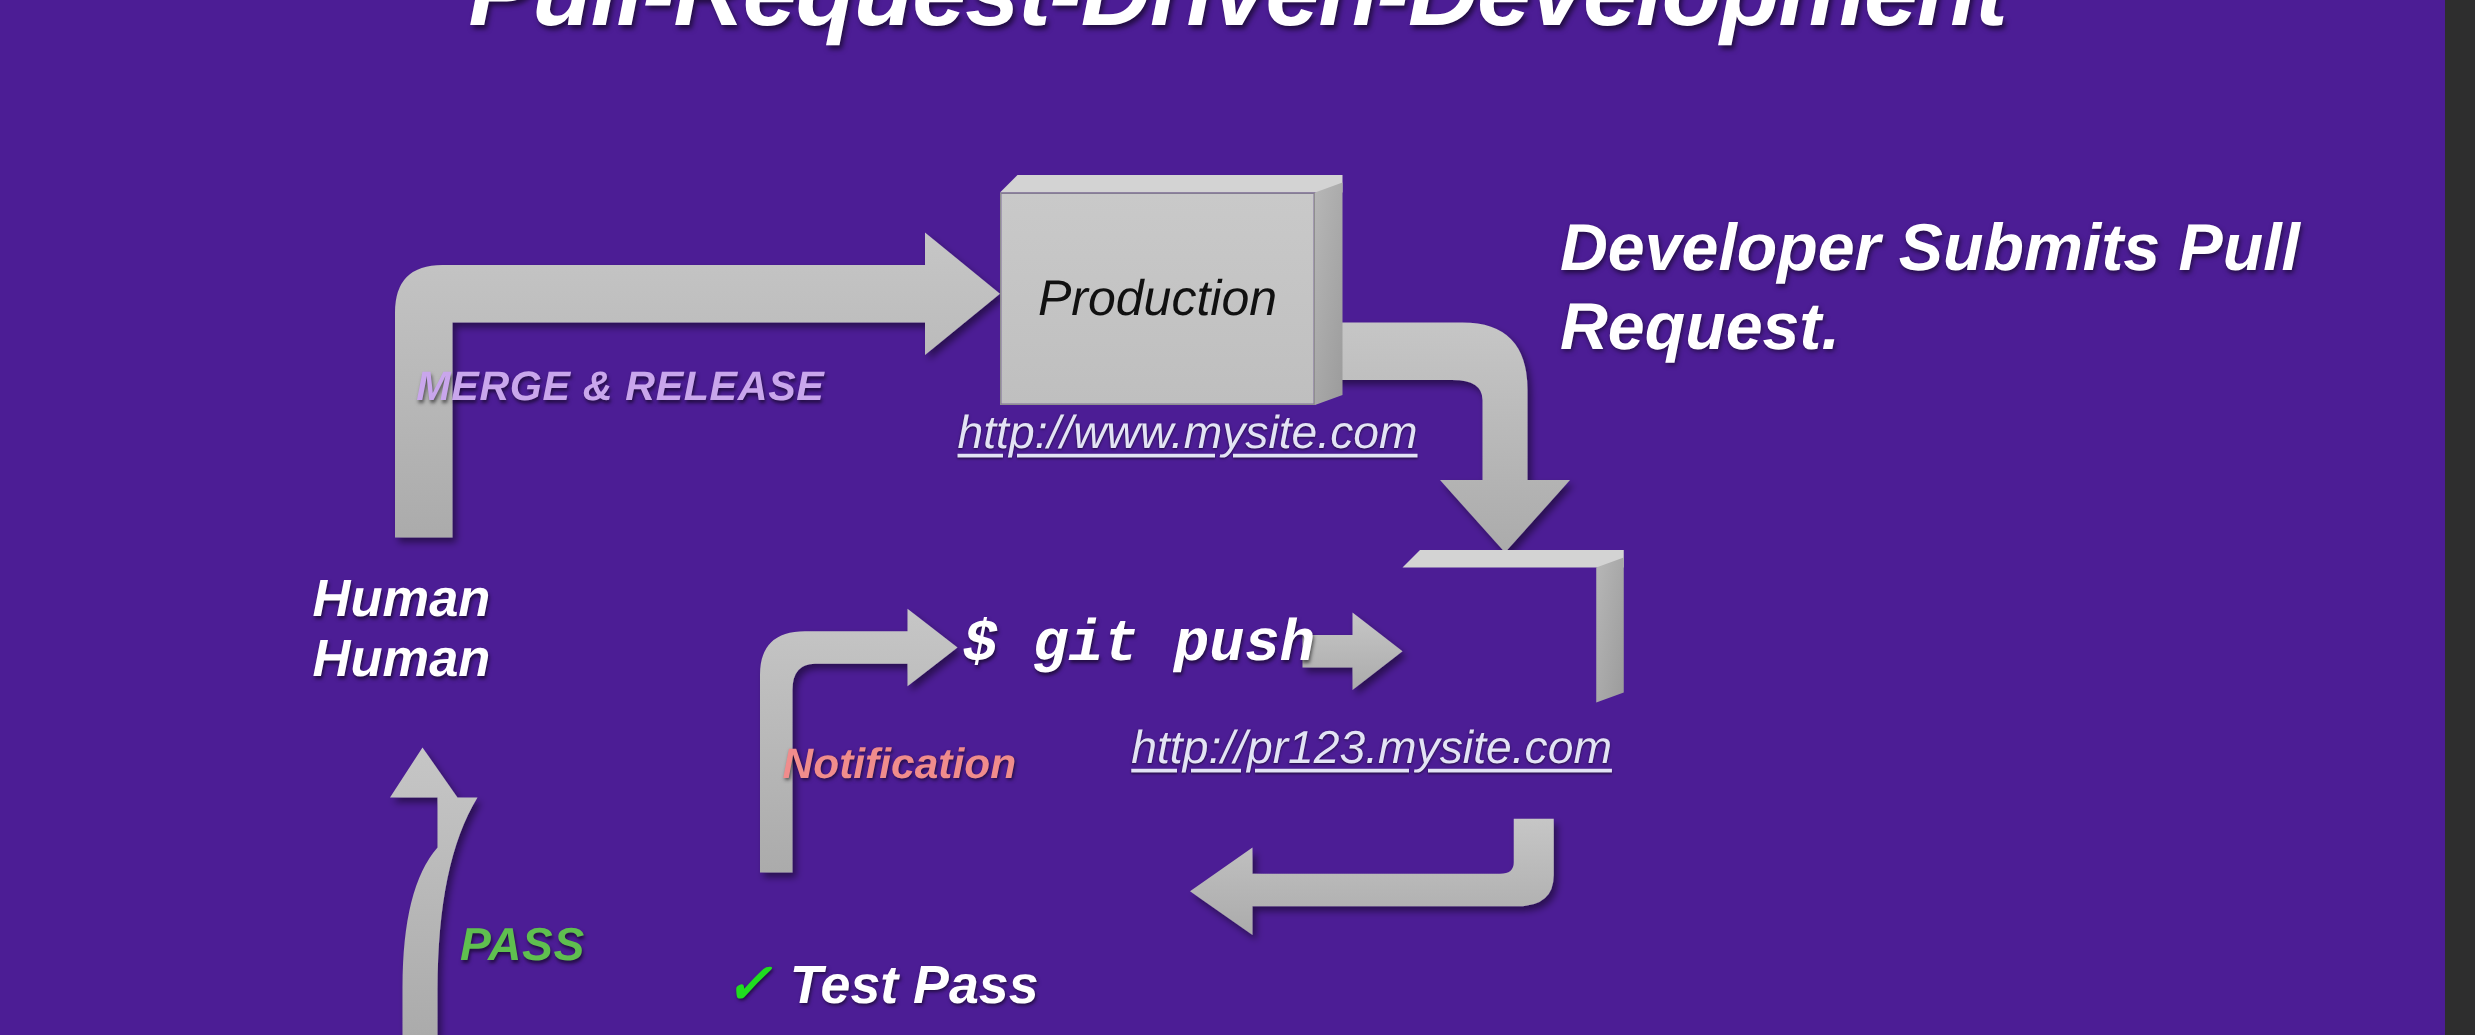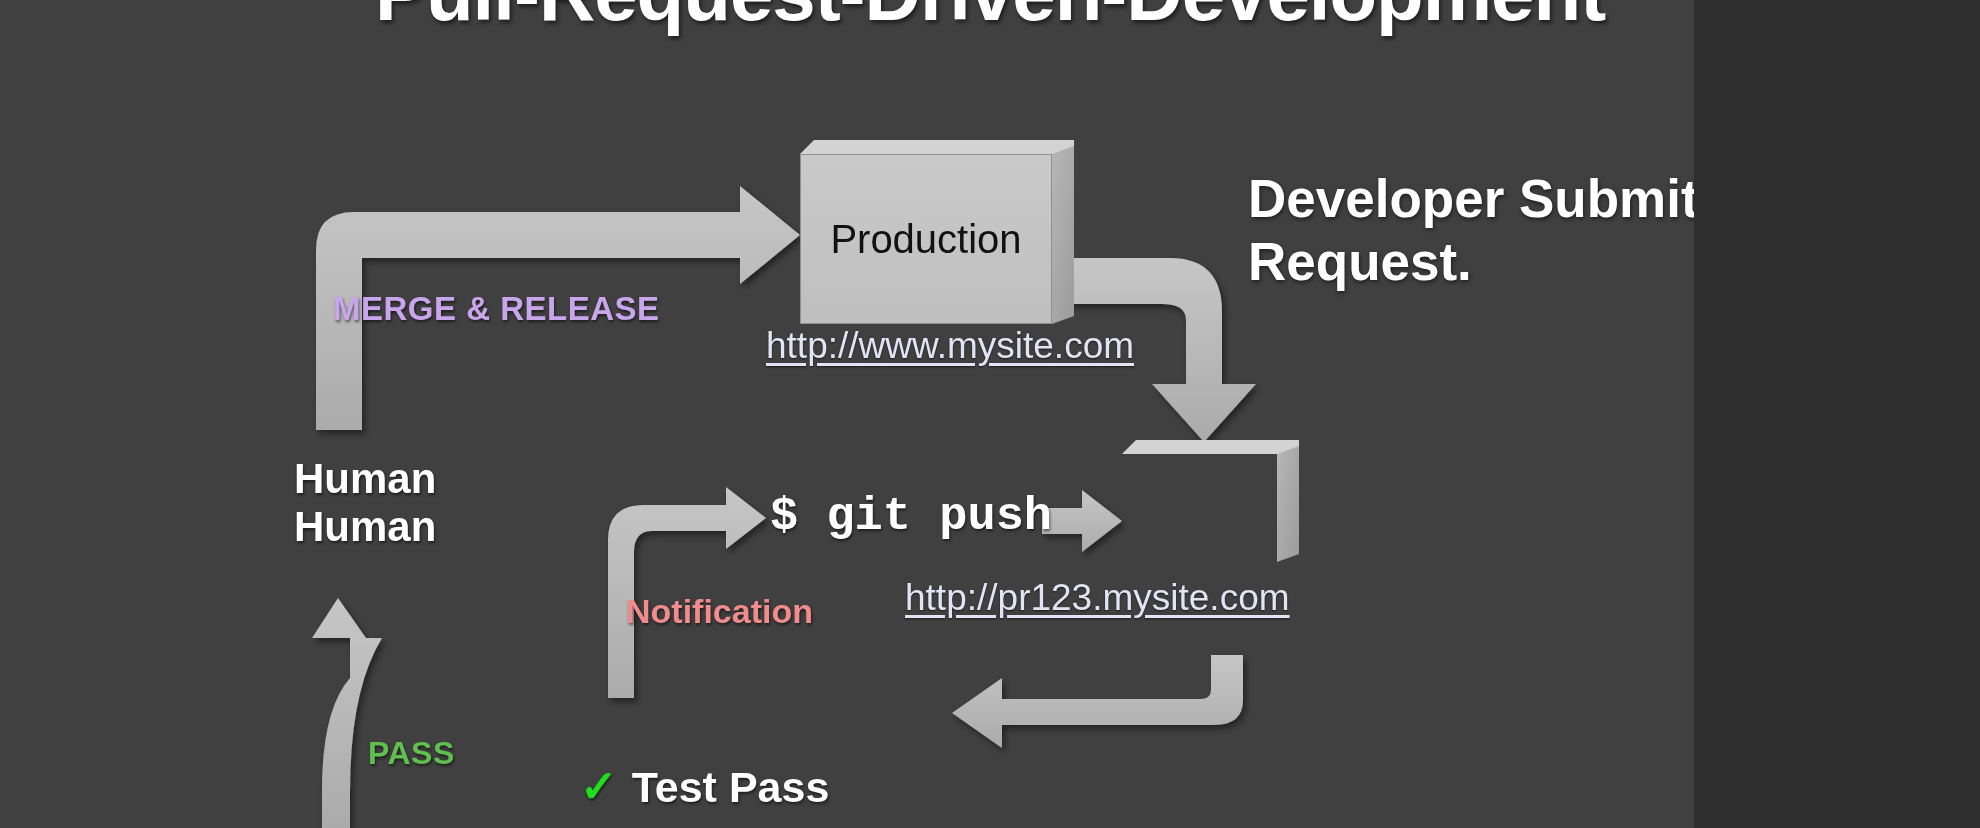--- a/index.html
+++ b/index.html
@@ -2,25 +2,26 @@
 <html><head>
 <meta charset="utf-8">
 <style>
   html, body {
     margin: 0;
     padding: 0;
     background: #2e2e2e;
   }
   #slide {
     position: relative;
-    width: 1694px;
+    width: 1956px;
     height: 828px;
-    background: #404040;
+    background: #4c1d95;
     overflow: hidden;
     font-family: "Liberation Sans", sans-serif;
+    font-style: italic;
     -webkit-font-smoothing: antialiased;
   }
 
   
   #title {
     position: absolute;
     left: 0;
     top: -52px;
     width: 1980px;
     text-align: center;
@@ -131,21 +132,20 @@
 
   #human-review {
     position: absolute;
     left: 250px;
     top: 455px;
     font-size: 42px;
     font-weight: bold;
     color: #ffffff;
     line-height: 1.15;
     text-shadow: 1px 2px 3px rgba(0,0,0,0.55);
-    margin-left: 44px;
   }
 
   #git-push {
     position: absolute;
     left: 770px;
     top: 490px;
     font-family: "Liberation Mono", monospace;
     font-size: 47px;
     font-weight: bold;
     color: #ffffff;
@@ -191,21 +191,21 @@
   #test-pass .check {
     color: #20dd20;
     font-size: 45px;
     font-weight: bold;
   }
 
   #pass-label {
     position: absolute;
     left: 368px;
     top: 735px;
-    font-size: 32px;
+    font-size: 37px;
     font-weight: bold;
     color: #5fbf4f;
     letter-spacing: 0.5px;
     text-shadow: 1px 2px 3px rgba(0,0,0,0.55);
   }
 
   
   #dev-submits {
     position: absolute;
     left: 1248px;

